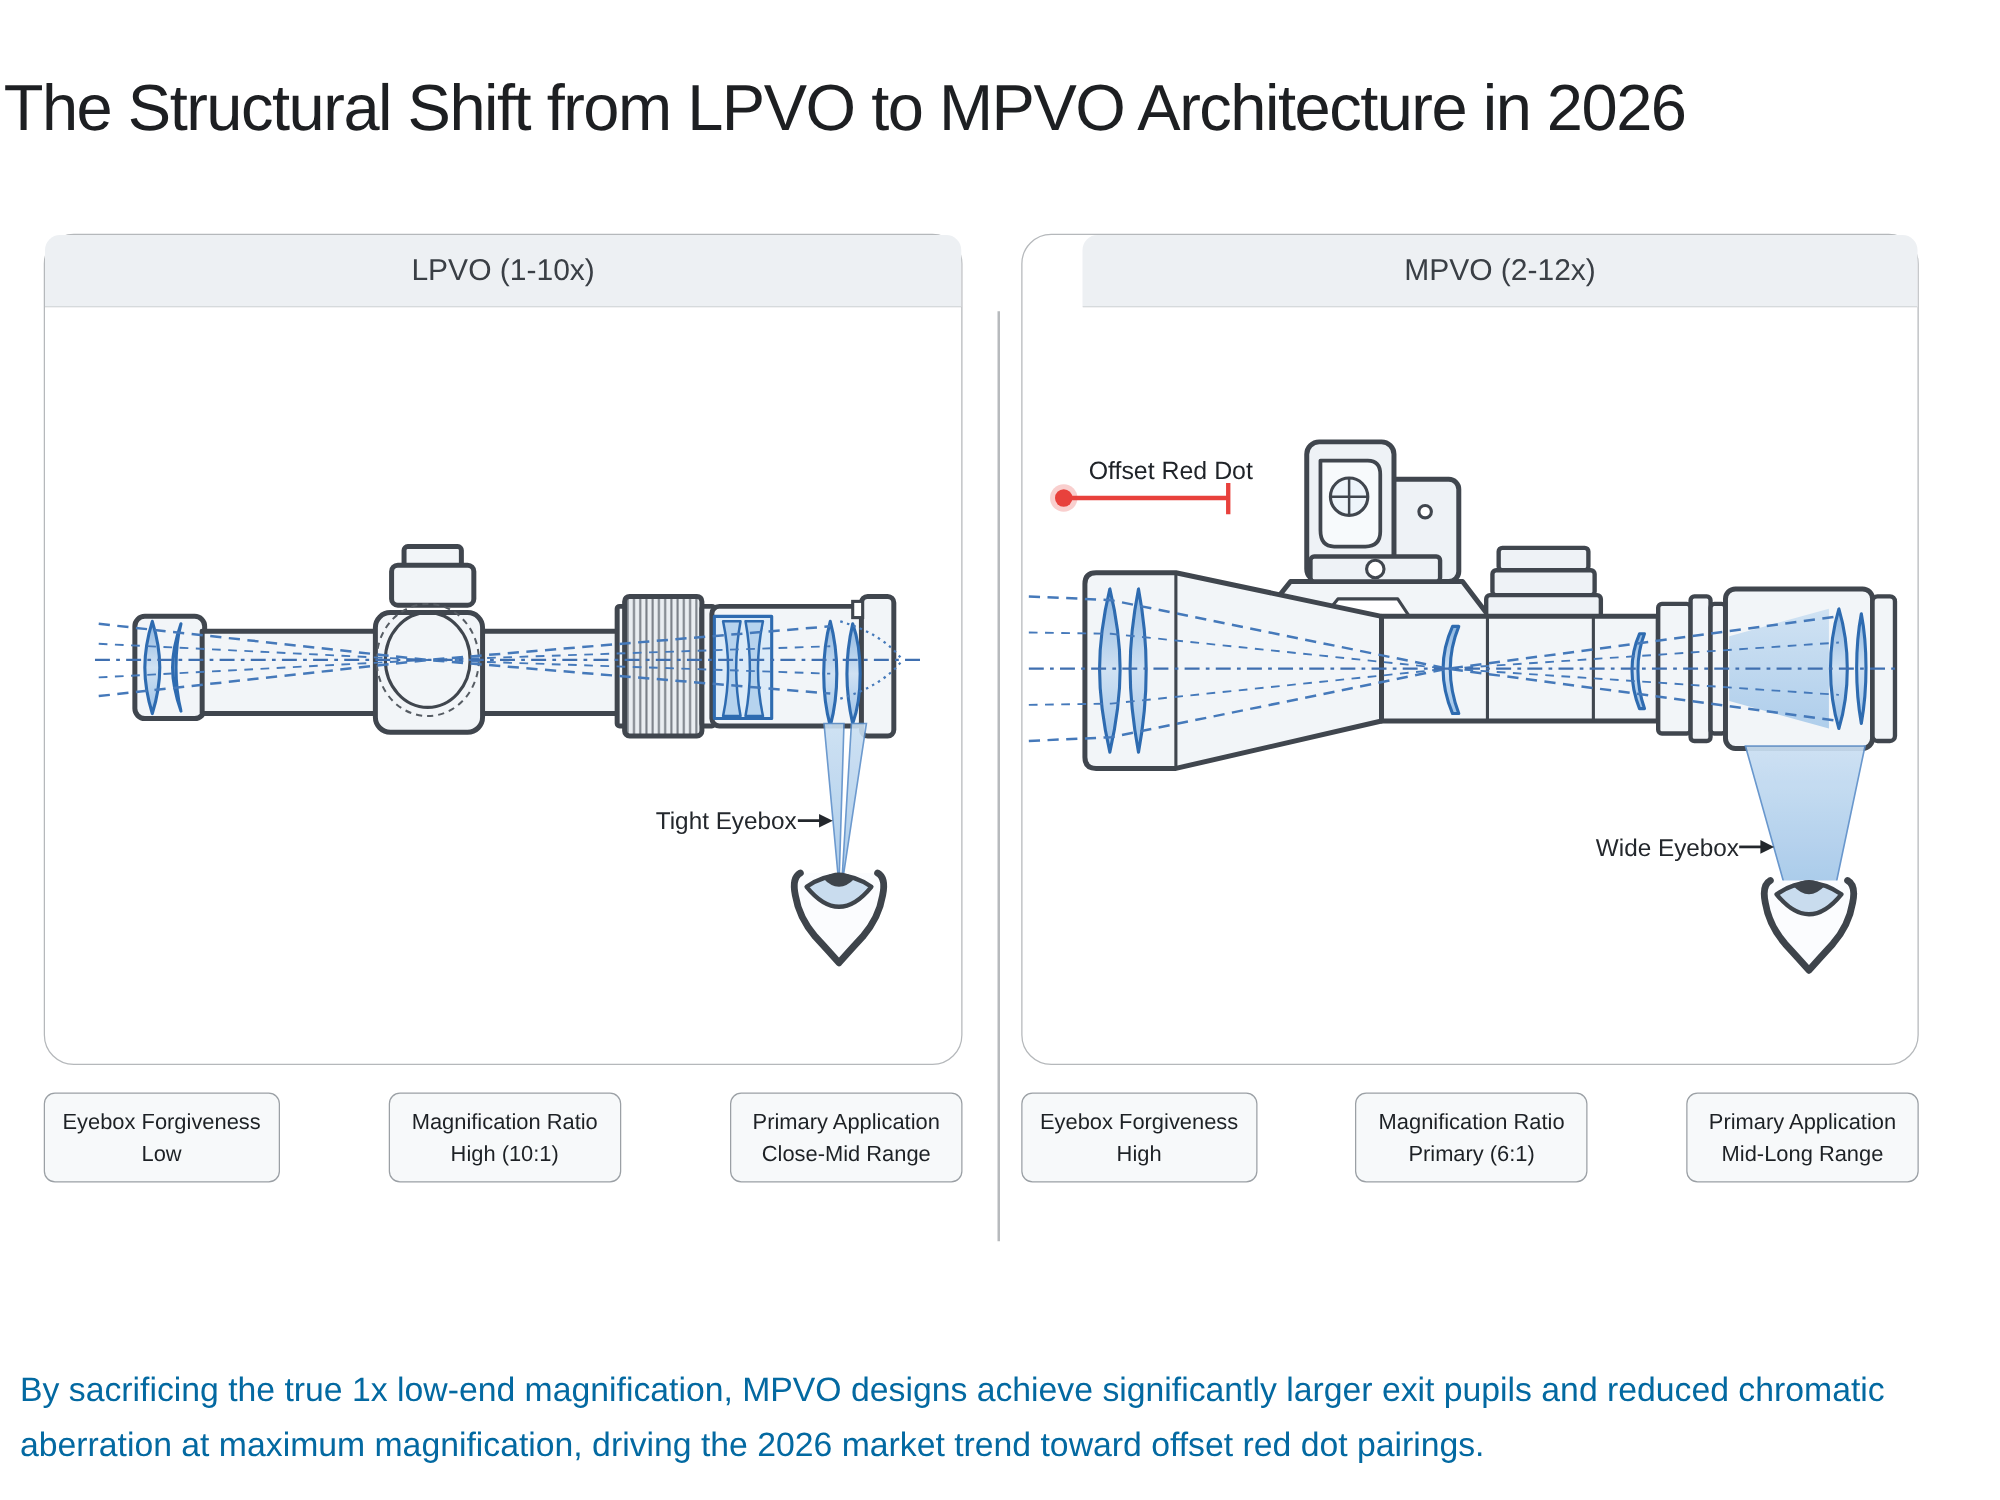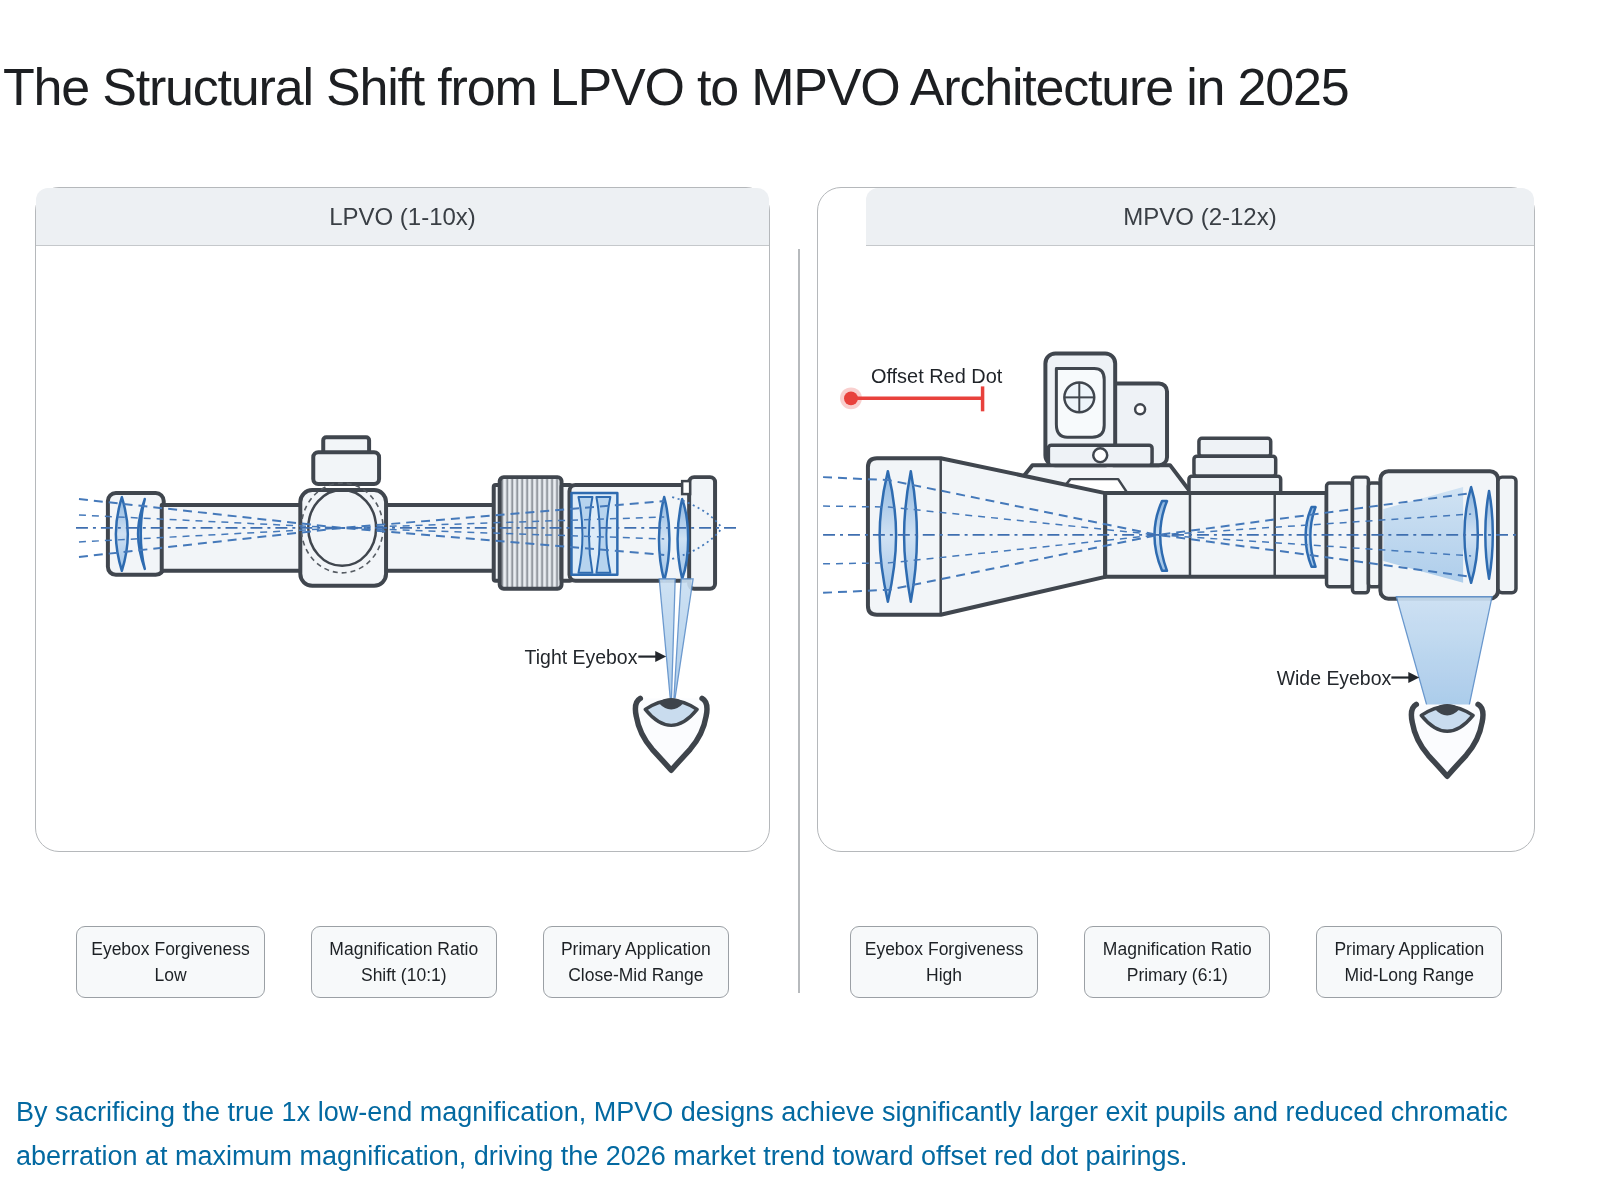--- a/index.html
+++ b/index.html
@@ -23,21 +23,21 @@
     height:58px; background:#edf0f3; border-bottom:1.5px solid #c5c8cb;
     border-radius:12px 12px 0 0; display:flex; align-items:center; justify-content:center;
     font-size:24px; color:#3a3f45;
   }
   .panel svg { position:absolute; left:0; top:0; width:100%; height:100%; }
   .divider {
     position:absolute; left:798px; top:249px; width:2px; height:744px;
     background:#b7babd;
   }
   .stats-row {
-    position:absolute; top:926px; display:flex; justify-content:center; gap:46px;
+    position:absolute; top:874px; display:flex; justify-content:space-between; gap:46px;
   }
   .stats-row.left  { left:35px;  width:735px; }
   .stats-row.right { left:817px; width:718px; }
   .stat-box {
     min-width:186px; padding:9px 14px; background:#f7f9fa;
     border:1.5px solid #9ba0a5; border-radius:9px; text-align:center;
     font-size:17.5px; line-height:26px; color:#1d2125;
   }
   .trend-box {
     position:absolute; left:683px; top:992px; width:232px; height:42px;
@@ -49,21 +49,21 @@
     position:absolute; left:16px; top:1090px; width:1560px;
     font-size:27px; line-height:44px; color:#0369a1; font-weight:400;
   }
   text { font-family:"Liberation Sans", sans-serif; }
 </style>
 </head>
 <body>
 
 <div class="page">
 
-  <div class="title">The Structural Shift from LPVO to MPVO Architecture in 2025</div>
+  <div class="title">The Structural Shift from LPVO to MPVO Architecture in 2026</div>
 
   <div class="panel left">
     <div class="panel-header">LPVO (1-10x)</div>
     <svg viewBox="0 0 735 665">
       <defs>
         <linearGradient id="lensGrad" x1="0" y1="0" x2="0" y2="1">
           <stop offset="0" stop-color="#8db6e0"></stop>
           <stop offset="0.5" stop-color="#cfe1f3"></stop>
           <stop offset="1" stop-color="#9dc2e7"></stop>
         </linearGradient>
@@ -217,21 +217,21 @@
 
   <div class="divider"></div>
 
   <div class="stats-row left">
     <div class="stat-box">
       <div>Eyebox Forgiveness</div>
       <div>Low</div>
     </div>
     <div class="stat-box">
       <div>Magnification Ratio</div>
-      <div>Shift (10:1)</div>
+      <div>High (10:1)</div>
     </div>
     <div class="stat-box">
       <div>Primary Application</div>
       <div>Close-Mid Range</div>
     </div>
   </div>
 
   <div class="stats-row right">
     <div class="stat-box">
       <div>Eyebox Forgiveness</div>

